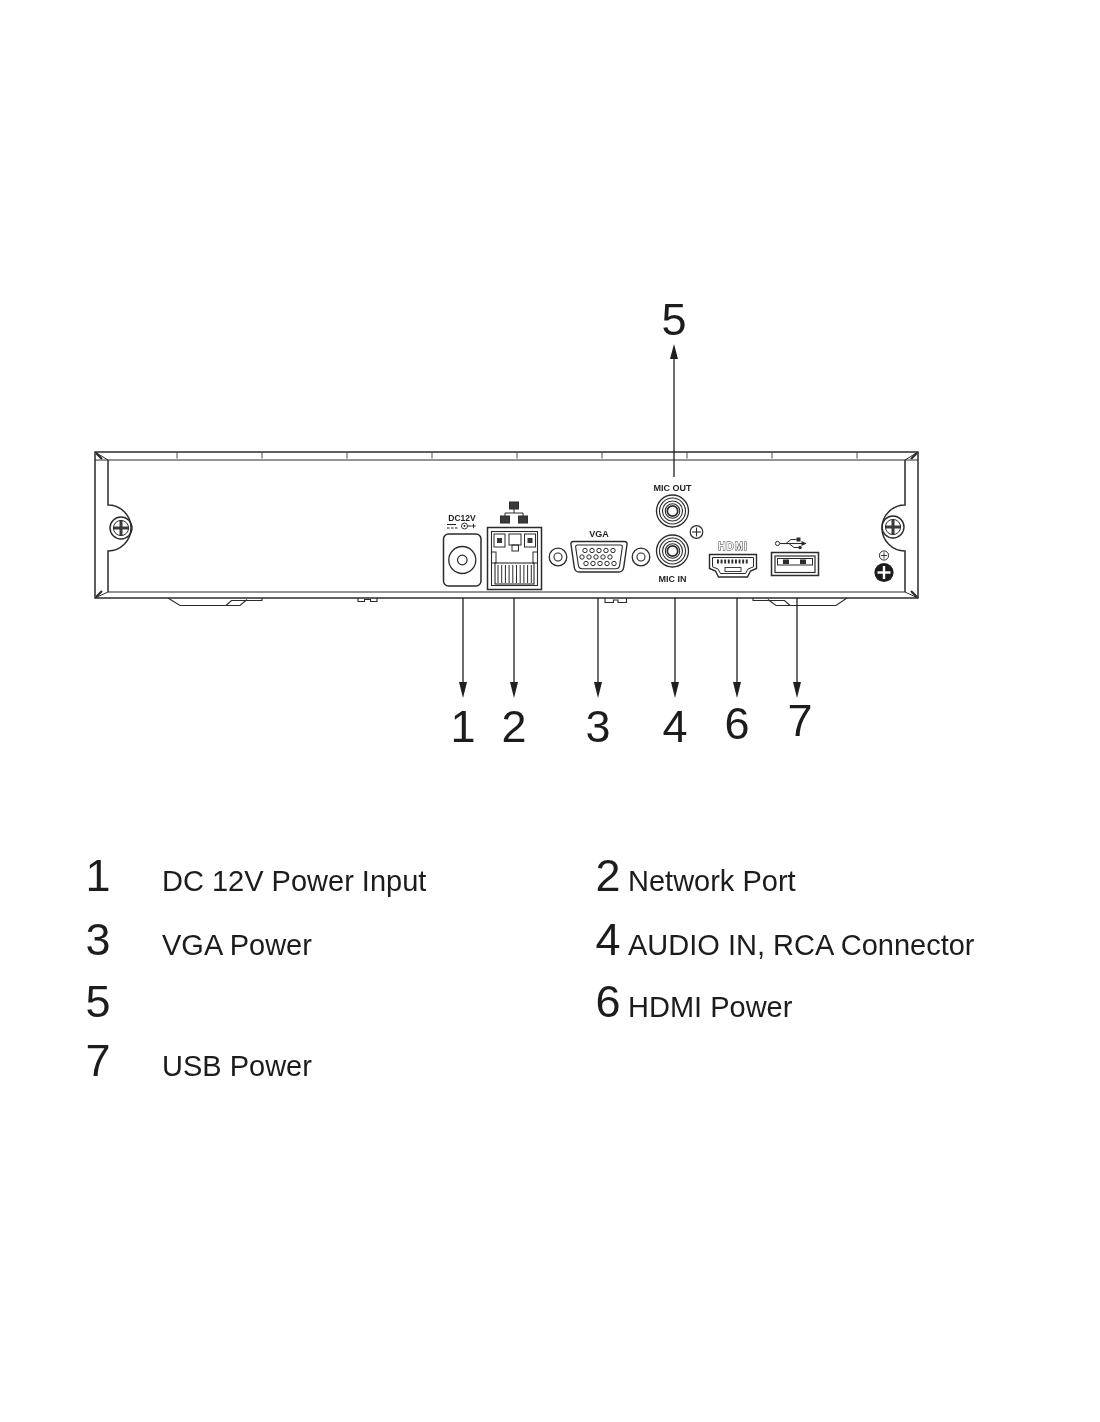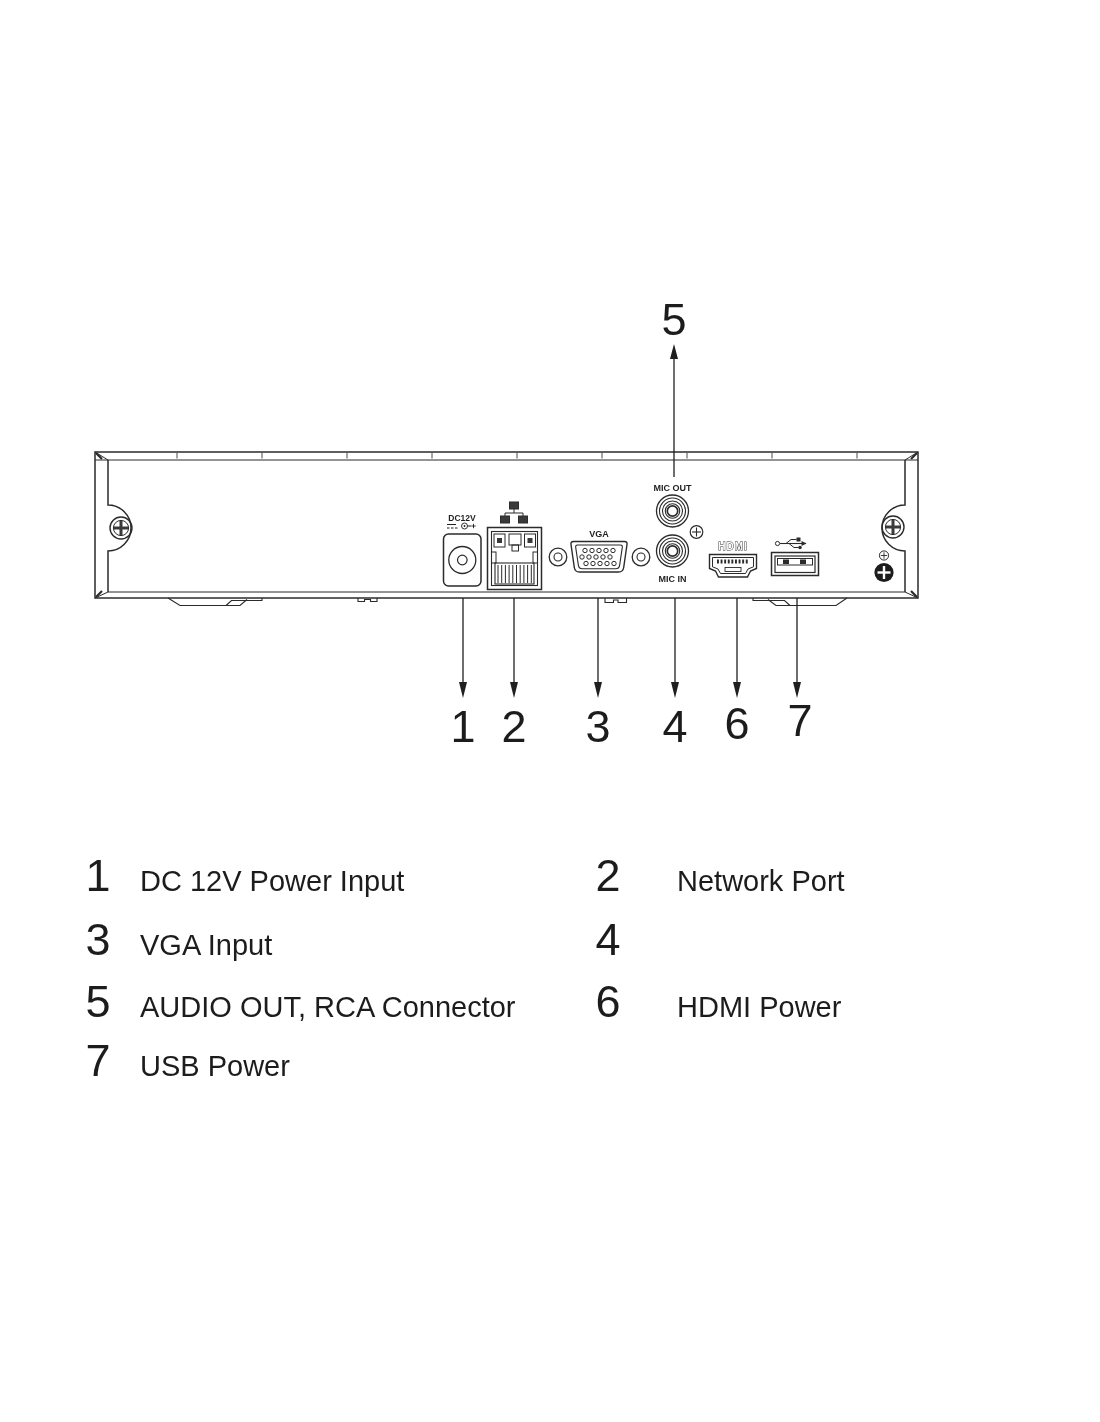--- a/index.html
+++ b/index.html
@@ -4,22 +4,22 @@
 <style>
   html,body{margin:0;padding:0;background:#fff;}
   #page{position:relative;width:1100px;height:1422px;background:#ffffff;overflow:hidden;
         font-family:"Liberation Sans", sans-serif;color:#1a1a1a;}
   #panel-svg{position:absolute;left:0;top:0;}
   .callout-num{position:absolute;width:48px;text-align:center;font-size:45px;line-height:46px;
                color:#1c1c1c;font-family:"Liberation Sans",sans-serif;}
   .legend-row{position:absolute;display:flex;align-items:baseline;white-space:nowrap;}
   .legend-num{display:inline-block;width:40px;text-align:center;font-size:45px;line-height:46px;color:#1c1c1c;}
   .legend-label{font-size:29px;color:#1c1c1c;}
-  .col-left .legend-label{margin-left:22px;}
-  .col-right .legend-label{margin-left:49px;}
+  .col-left .legend-label{margin-left:44px;}
+  .col-right .legend-label{}
   svg text{font-family:"Liberation Sans",sans-serif;}
 </style>
 </head>
 <body>
 
 <div id="page">
 
   <svg id="panel-svg" width="1100" height="800" viewBox="0 0 1100 800">
 
     <g stroke="#2b2b2b" fill="none" stroke-width="1.5">
@@ -251,28 +251,28 @@
   <div class="legend-row col-left" style="left:78px;top:853px;">
     <span class="legend-num">1</span>
     <span class="legend-label">DC 12V Power Input</span>
   </div>
   <div class="legend-row col-right" style="left:588px;top:853px;">
     <span class="legend-num">2</span>
     <span class="legend-label">Network Port</span>
   </div>
   <div class="legend-row col-left" style="left:78px;top:917px;">
     <span class="legend-num">3</span>
-    <span class="legend-label">VGA Input</span>
+    <span class="legend-label">VGA Power</span>
   </div>
   <div class="legend-row col-right" style="left:588px;top:917px;">
     <span class="legend-num">4</span>
+    <span class="legend-label">AUDIO IN, RCA Connector</span>
   </div>
   <div class="legend-row col-left" style="left:78px;top:979px;">
     <span class="legend-num">5</span>
-    <span class="legend-label">AUDIO OUT, RCA Connector</span>
   </div>
   <div class="legend-row col-right" style="left:588px;top:979px;">
     <span class="legend-num">6</span>
     <span class="legend-label">HDMI Power</span>
   </div>
   <div class="legend-row col-left" style="left:78px;top:1038px;">
     <span class="legend-num">7</span>
     <span class="legend-label">USB Power</span>
   </div>
 

